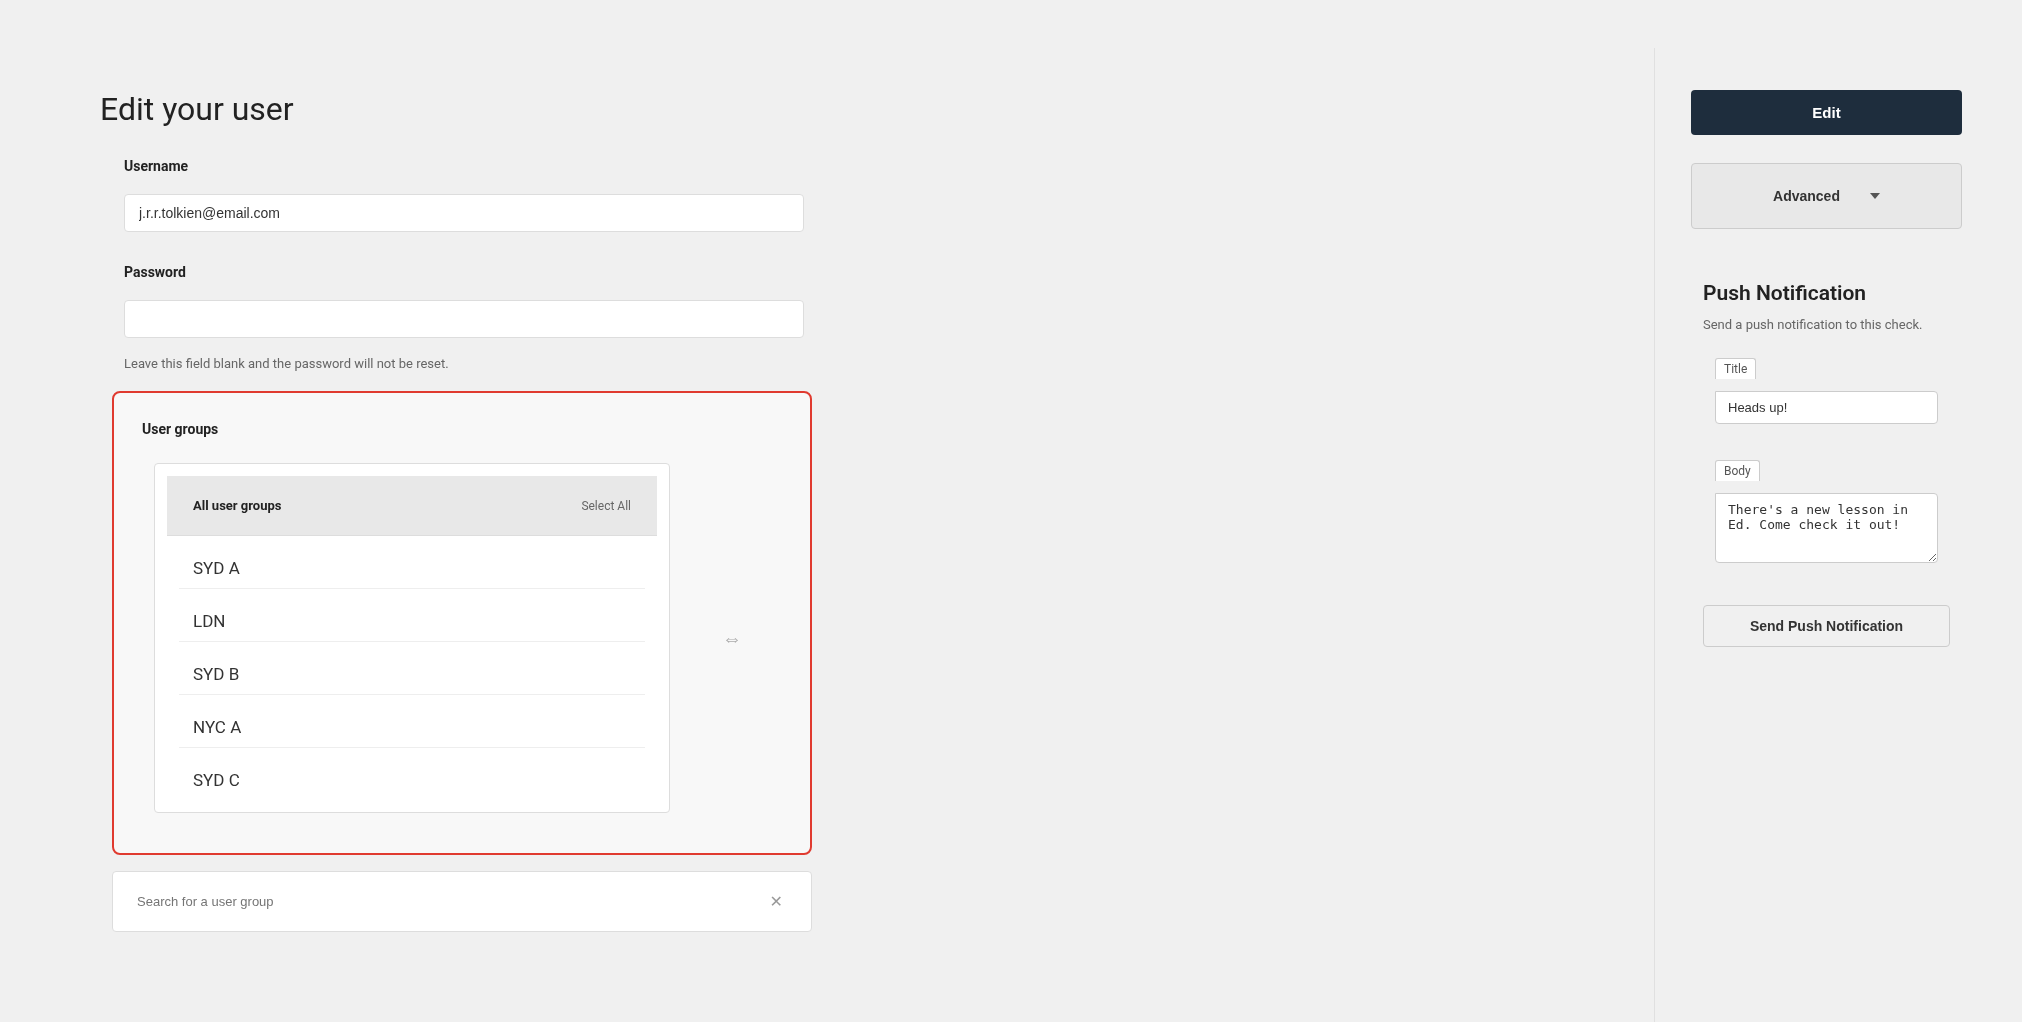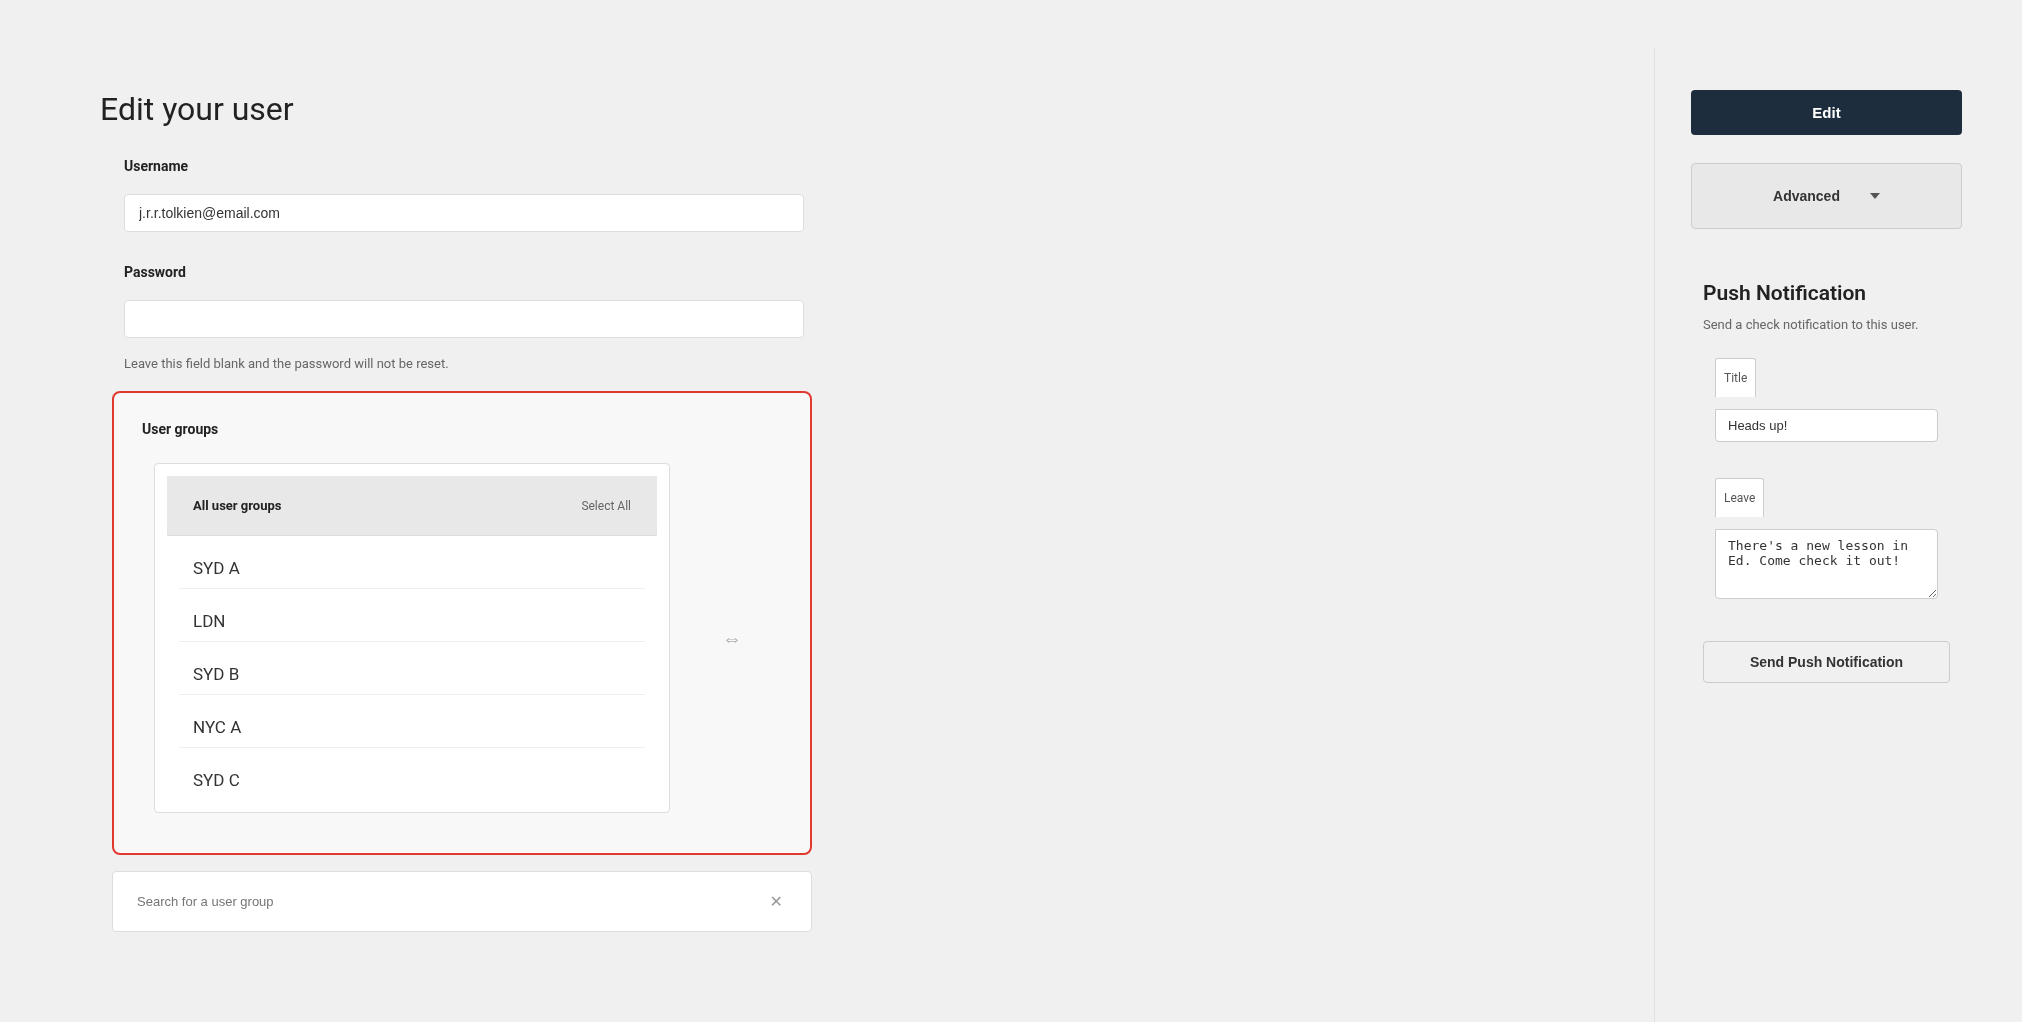--- a/index.html
+++ b/index.html
@@ -211,21 +211,21 @@
       font-size: 13px;
       color: #666;
       margin-bottom: 14px;
     }
     .pn-field-label {
       font-size: 12px;
       color: #555;
       background: #fff;
       border: 1px solid #ccc;
       border-radius: 3px 3px 0 0;
-      padding: 12px 8px;
+      padding: 3px 8px;
       display: inline-block;
       border-bottom: none;
       margin-bottom: 0;
     }
     .pn-input {
       width: 100%;
       padding: 8px 12px;
       border: 1px solid #ccc;
       border-radius: 0 4px 4px 4px;
       font-size: 13px;
@@ -325,28 +325,28 @@
 
   <div class="right-sidebar">
     <button class="save-button">Edit</button>
     <button class="advanced-button">
       <span>Advanced</span>
       <span class="chevron-down"></span>
     </button>
 
     <div class="push-notification-section">
       <div class="push-notification-title">Push Notification</div>
-      <div class="push-notification-desc">Send a check notification to this user.</div>
+      <div class="push-notification-desc">Send a push notification to this check.</div>
 
       <div>
         <span class="pn-field-label">Title</span>
         <input class="pn-input" type="text" value="Heads up!" style="">
       </div>
 
       <div>
-        <span class="pn-field-label">Leave</span>
+        <span class="pn-field-label">Body</span>
         <textarea class="pn-textarea" style="">There's a new lesson in Ed. Come check it out!</textarea>
       </div>
 
       <button class="send-push-button">Send Push Notification</button>
     </div>
   </div>
 </div>
 
 </body></html>

